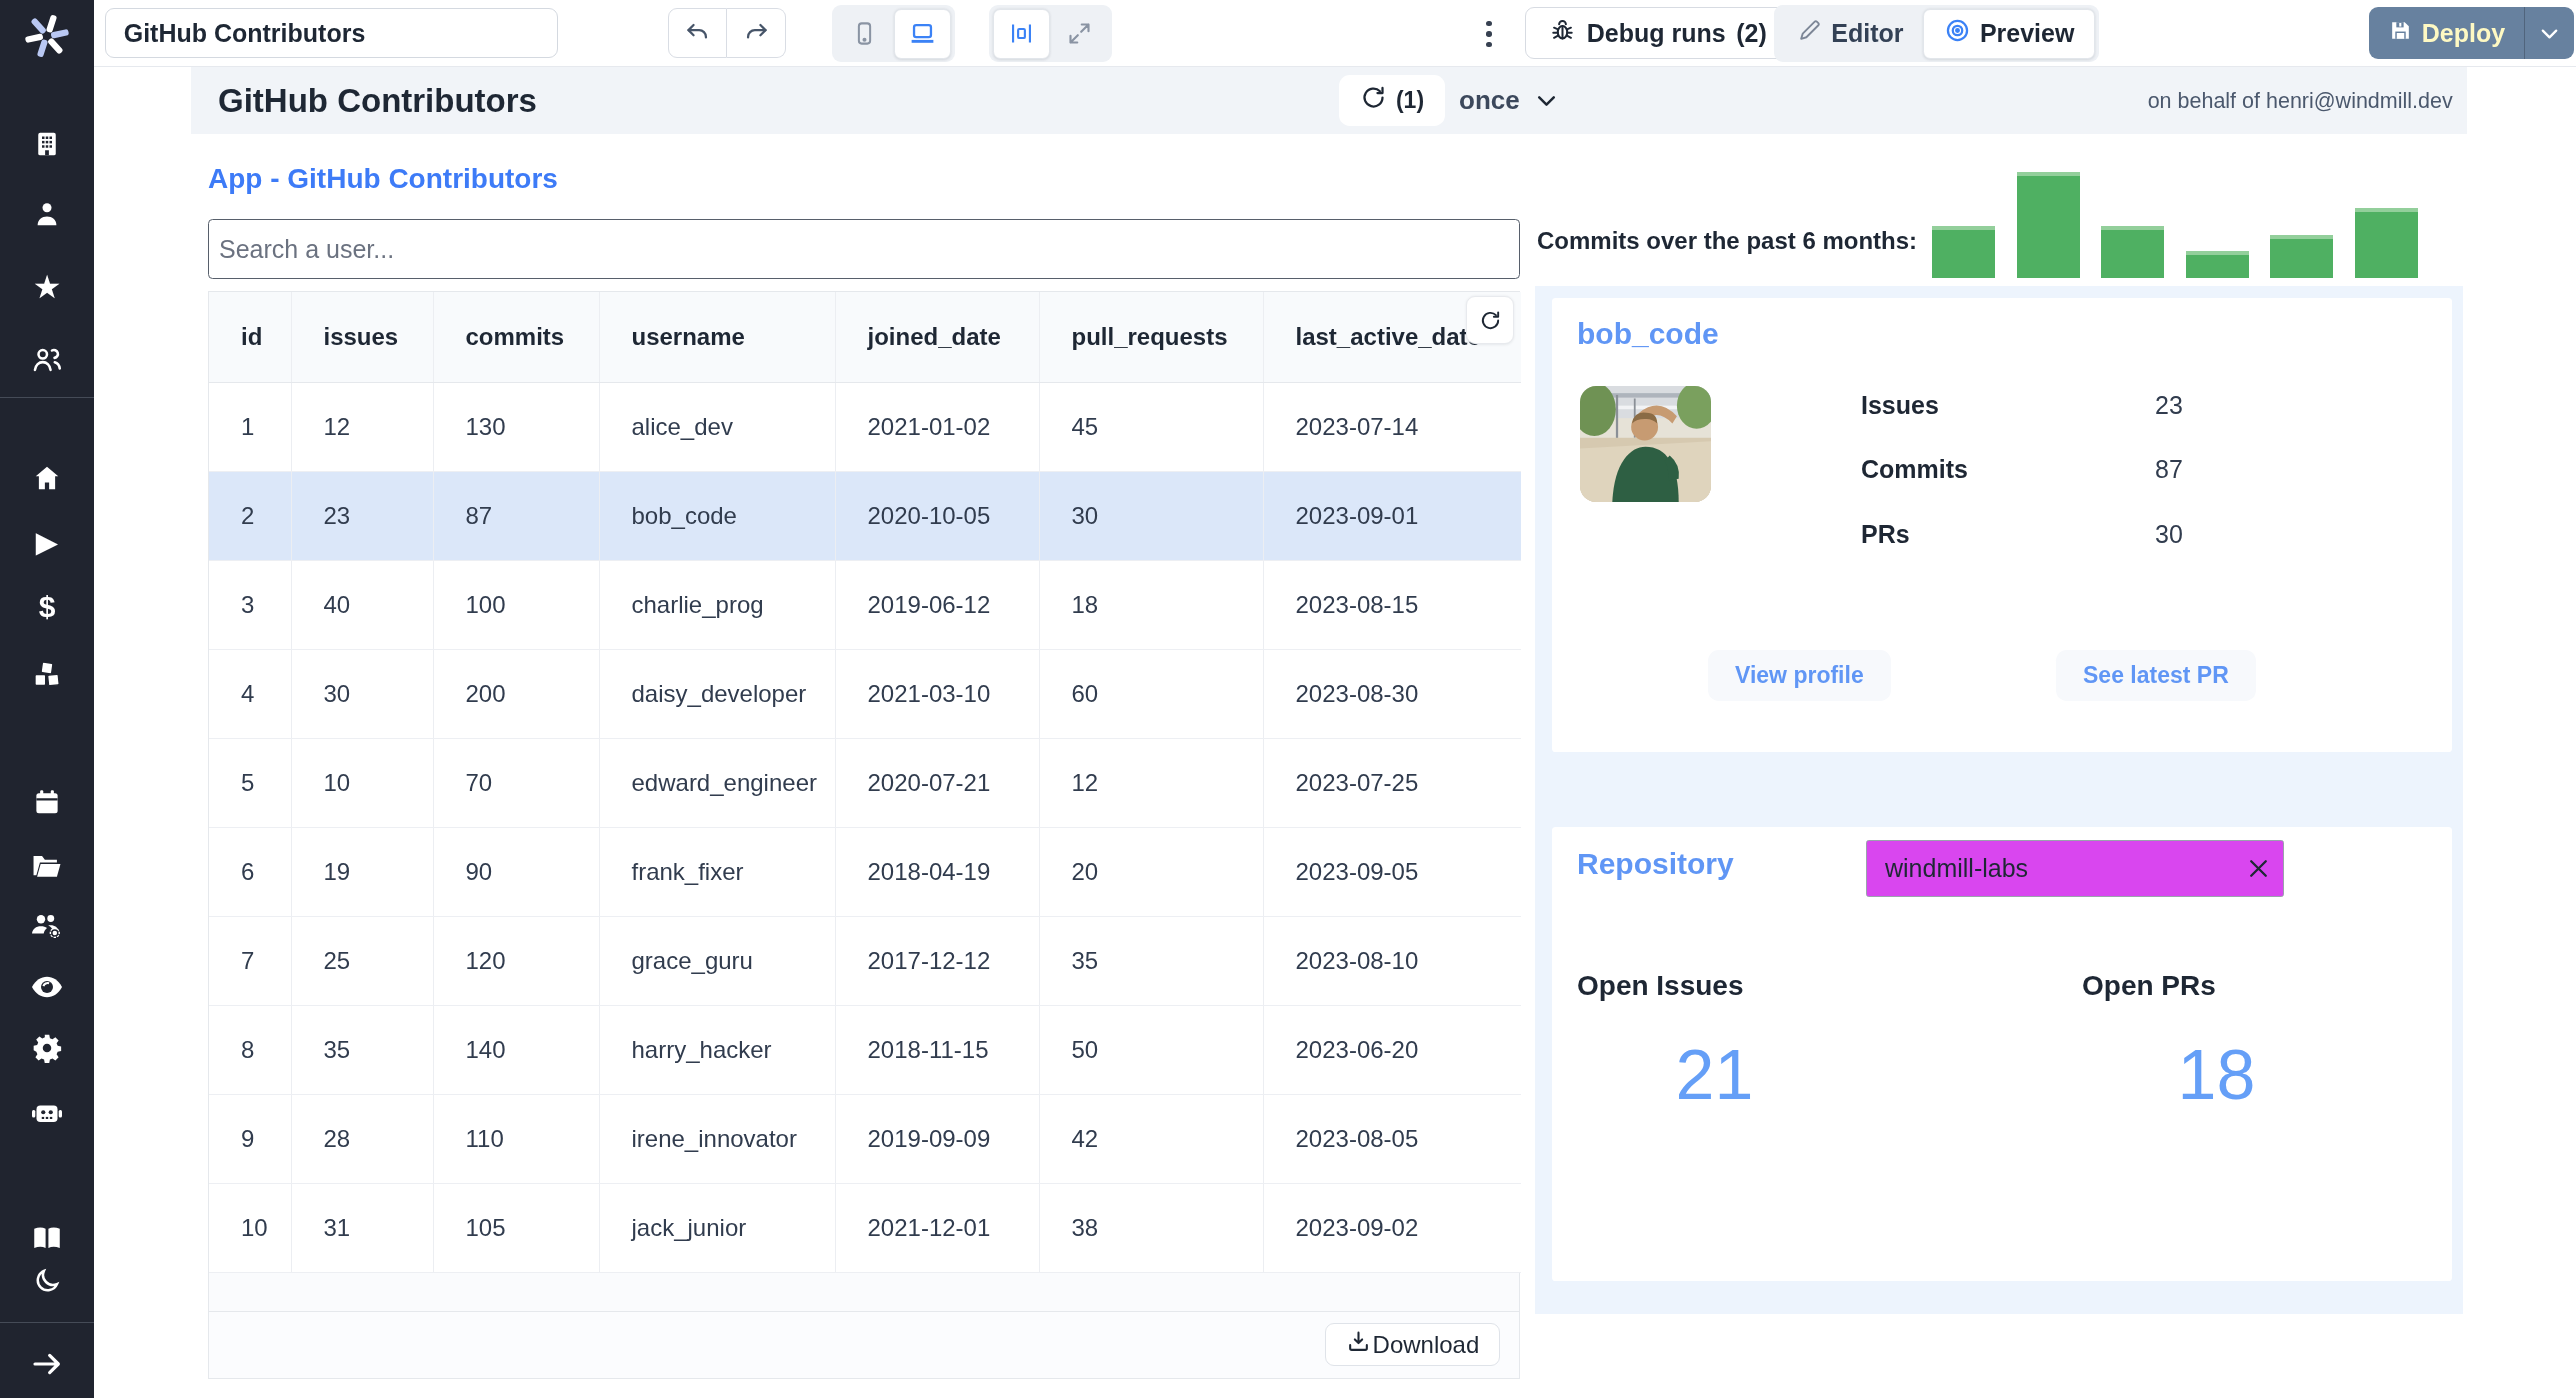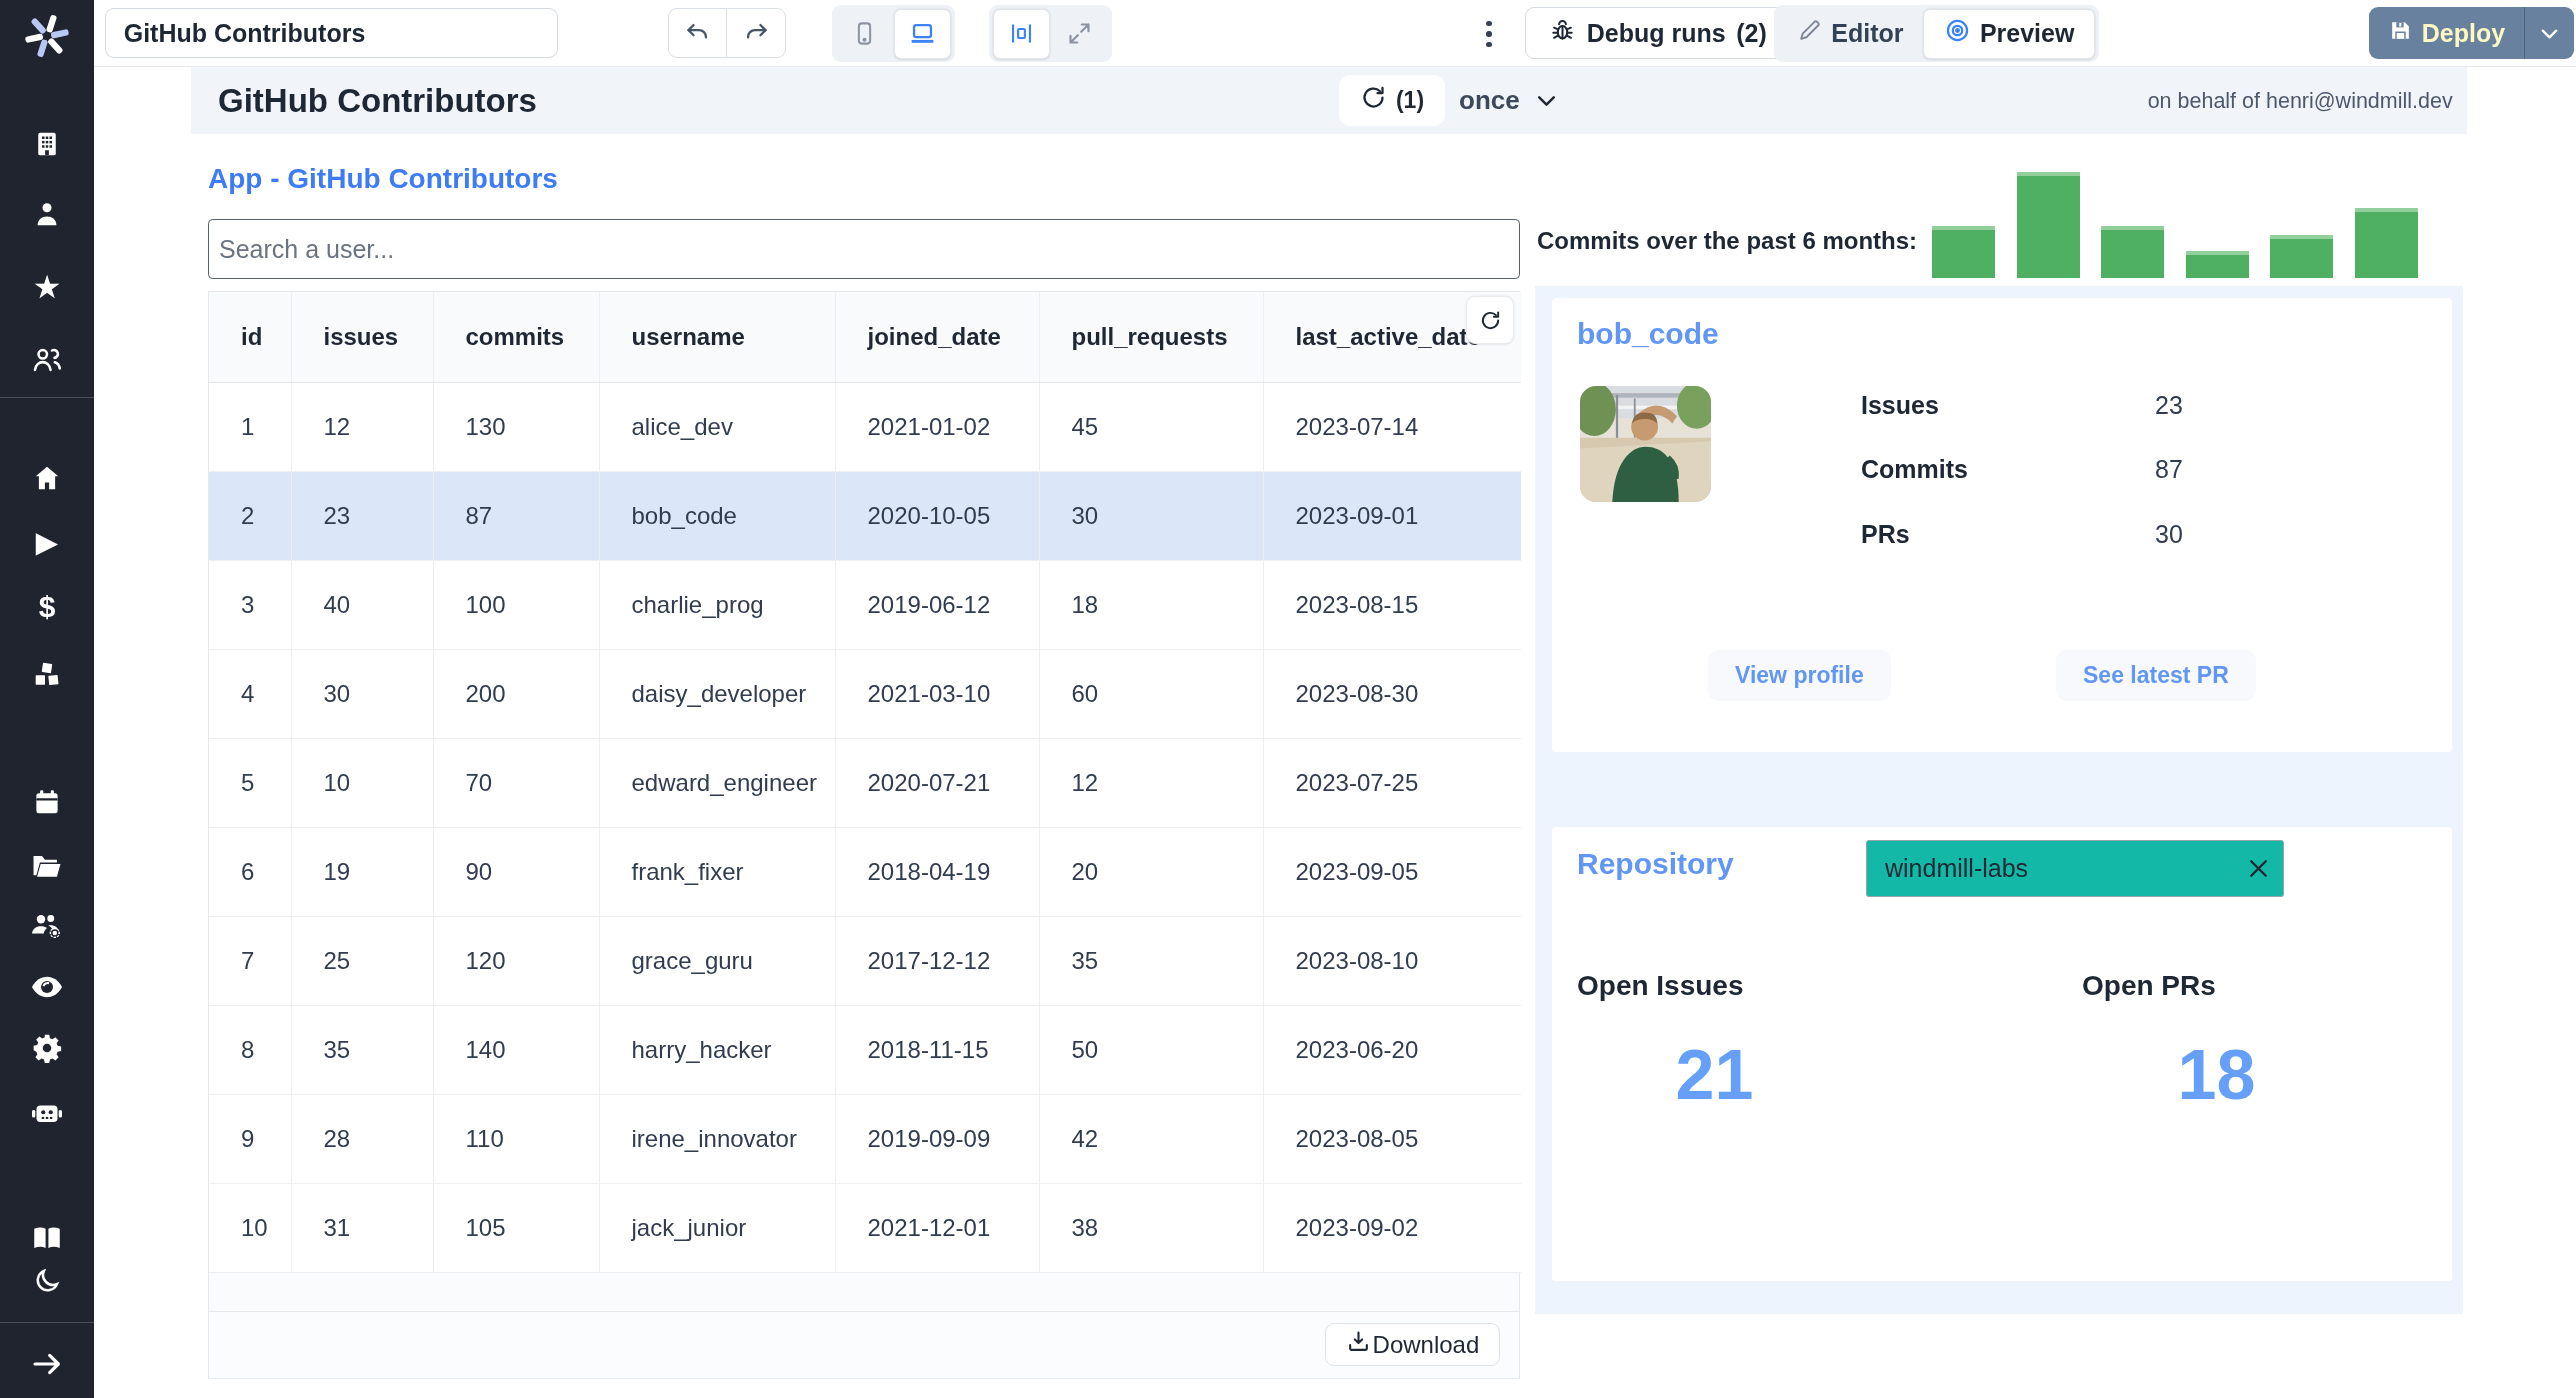--- a/index.html
+++ b/index.html
@@ -81,26 +81,26 @@
   .card { position:absolute; left:17px; width:900px; height:454px; background:#fff; border-radius:3.6px; }
   .card.user { top:11.6px; }
   .card.repo { top:541px; }
   .card-title { position:absolute; left:25px; top:19.7px; font-size:30px; font-weight:700; color:#6096f5; }
   .avatar { position:absolute; left:28px; top:88px; width:131px; height:116px; border-radius:16px; overflow:hidden; }
   .stat-row { position:absolute; left:309px; width:555px; display:flex; }
   .stat-label { width:294px; font-size:25px; font-weight:700; color:#1e2734; }
   .stat-value { font-size:25px; color:#313c4e; }
   .pill-btn { position:absolute; top:352px; height:51px; background:#f7f9fc; border:none; border-radius:10.7px; padding:0 27px;
               font-size:23px; font-weight:700; color:#6096f5; cursor:pointer; }
-  .repo-input-wrap { position:absolute; left:314px; top:12.5px; width:418px; height:57px; border:1.8px solid #9aa2ad; border-radius:2.7px; background:#14b8a6;
+  .repo-input-wrap { position:absolute; left:314px; top:12.5px; width:418px; height:57px; border:1.8px solid #9aa2ad; border-radius:2.7px; background:#d946ef;
                      display:flex; align-items:center; }
   .repo-input { flex:1; border:none; outline:none; padding:0 18px; font-size:25px; color:#1e2734; font-family:"Liberation Sans",sans-serif; background:transparent; }
   .repo-clear { width:50px; height:100%; display:flex; align-items:center; justify-content:center; cursor:pointer; background:transparent; border:none; }
   .metric-label { position:absolute; top:143px; font-size:28px; font-weight:700; color:#1e2734; }
-  .metric-value { position:absolute; top:208px; width:143px; text-align:center; font-size:70px; font-weight:700; color:#659ff7; }
+  .metric-value { position:absolute; top:208px; width:143px; text-align:center; font-size:70px; font-weight:400; color:#659ff7; }
 </style>
 </head>
 <body>
 
 <div class="screen">
 
   <aside class="sidebar">
     <div class="sb-item" style="top:10.7px">
       <svg viewBox="0 0 48 48" width="50" height="50">
         <g>

